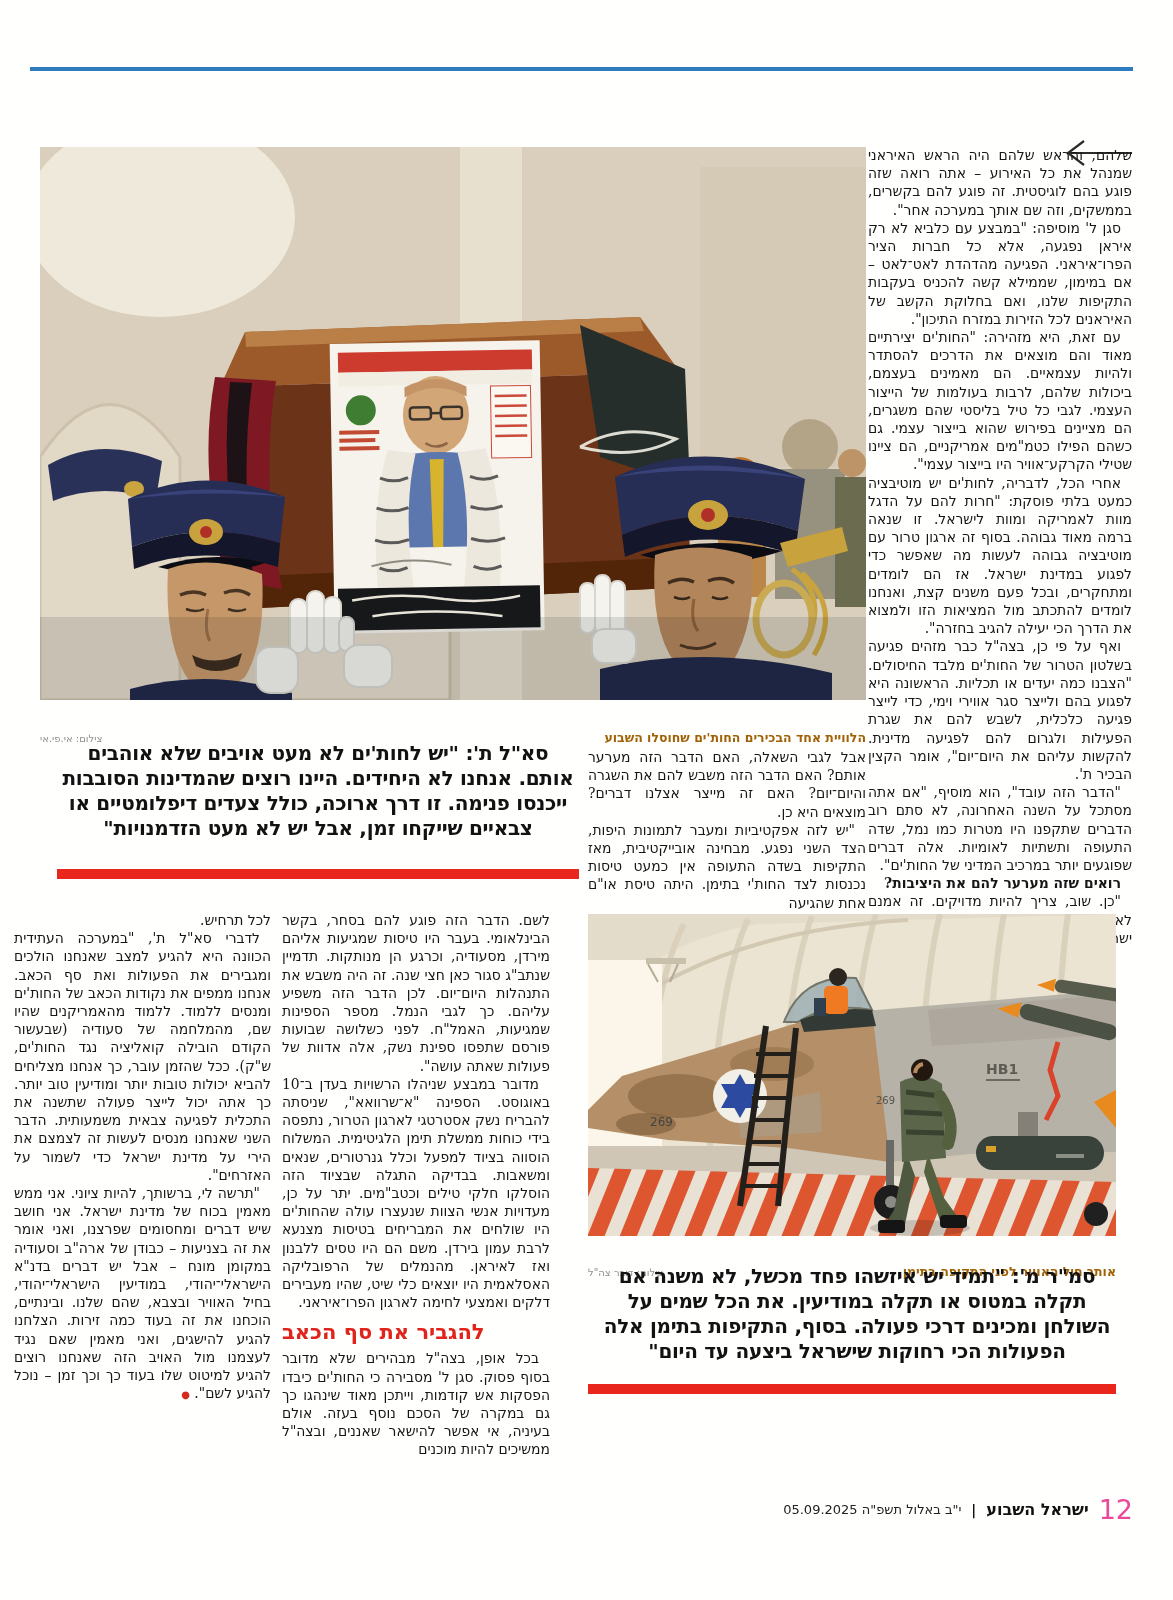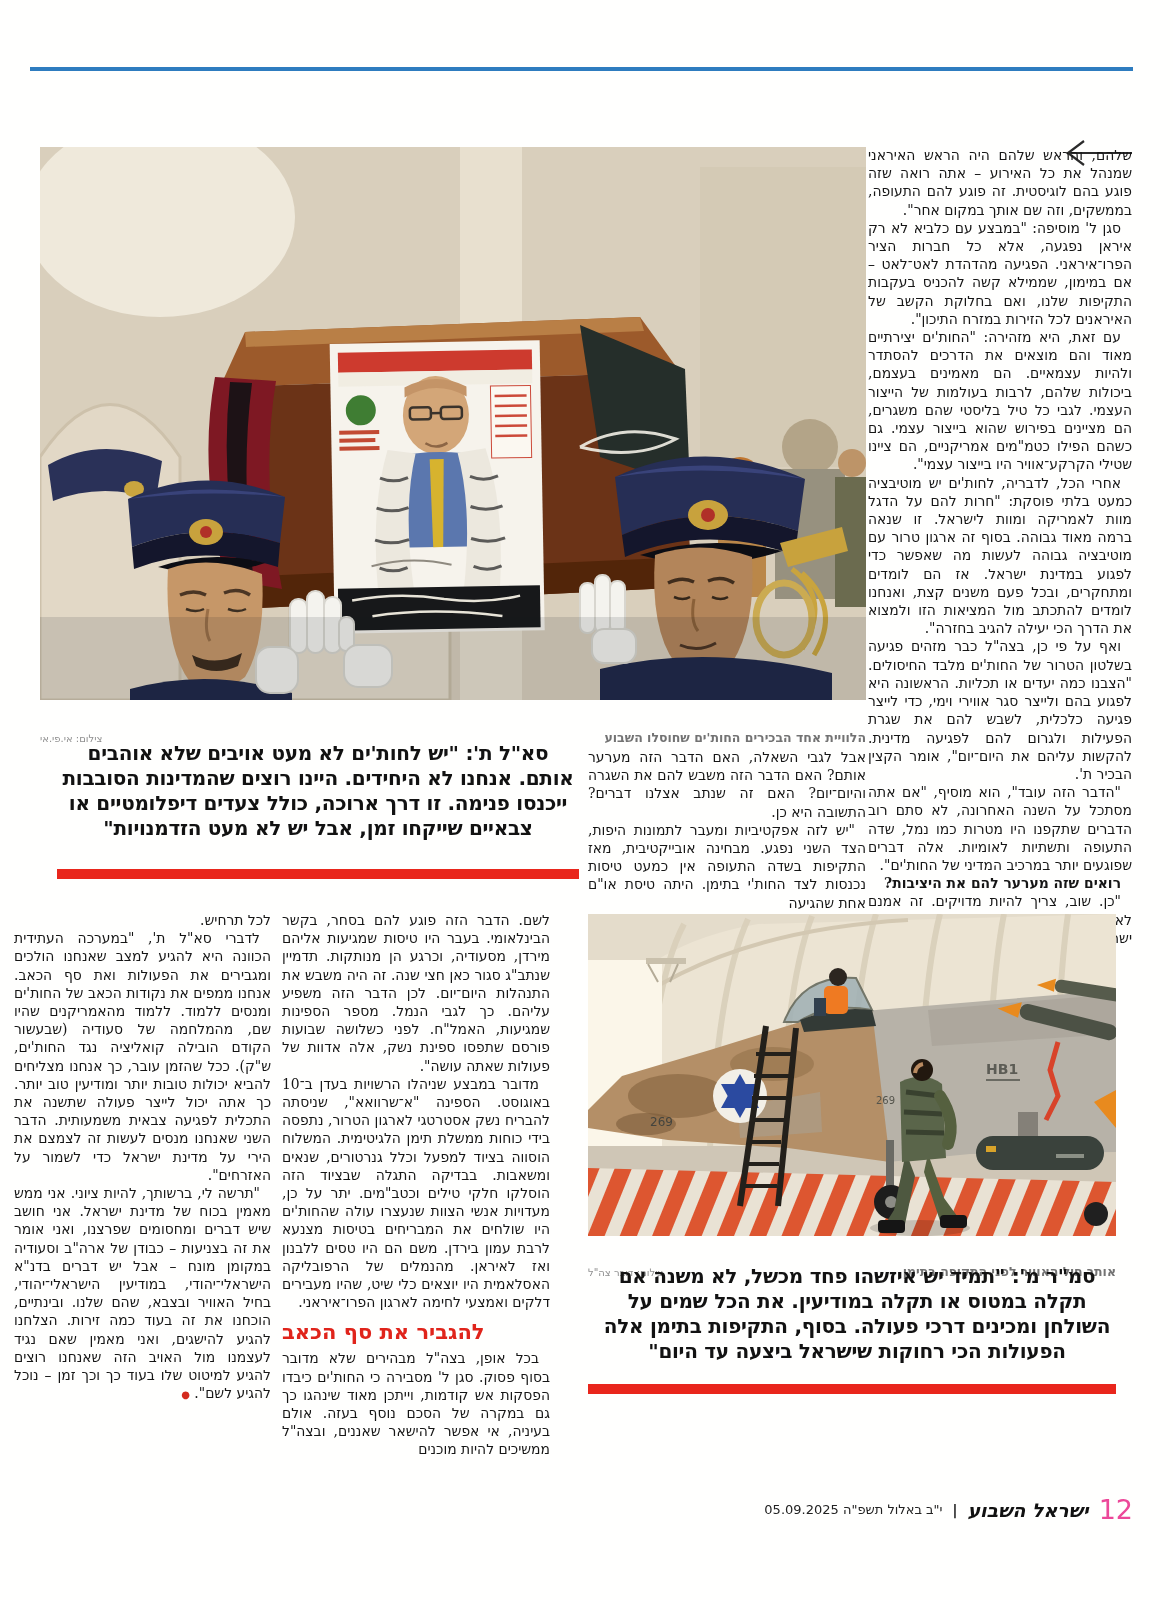--- a/index.html
+++ b/index.html
@@ -15,25 +15,25 @@
            margin:9px 0 5px;text-align:left;text-indent:0;}
   .pullquote{position:absolute;direction:rtl;text-align:center;font-family:"DejaVu Sans",sans-serif;
              font-weight:bold;color:#121212;font-size:20px;line-height:25px;letter-spacing:-0.3px;}
   .pq-label{font-weight:bold;}
   .redbar{position:absolute;background:#e9261c;height:10px;}
   .figure{position:absolute;background:#ddd;}
   .figure svg{display:block;width:100%;height:100%;}
   .caption-row{position:absolute;display:flex;direction:ltr;justify-content:space-between;align-items:baseline;
                font-family:"DejaVu Sans",sans-serif;}
   .cap-credit{color:#8f8f8f;font-size:10px;direction:rtl;margin-top:27px;}
-  .cap-title{color:#737373;font-size:12.5px;font-weight:bold;direction:rtl;}
+  .cap-title{color:#a16207;font-size:12.5px;font-weight:bold;direction:rtl;}
   .footer{position:absolute;top:1496px;right:40px;direction:rtl;display:flex;align-items:center;gap:10px;
           font-family:"DejaVu Sans",sans-serif;}
   .pagenum{color:#ec4899;font-size:27px;font-weight:normal;line-height:1;}
-  .pubname{font-weight:bold;font-size:19px;color:#111;font-style:italic;}
+  .pubname{font-weight:bold;font-size:16px;color:#111;}
   .pubsep{font-weight:bold;font-size:13.5px;color:#111;}
   .pubdate{font-size:13px;color:#222;}
   .end-dot{color:#d42b1e;font-size:10px;}
 </style>
 </head>
 <body>
 
 <div class="page">
 
   <div class="top-rule"></div>
@@ -139,38 +139,38 @@
       <rect x="0" y="470" width="826" height="83" fill="#111722" opacity="0.12"></rect>
     </svg>
   </figure>
 
   <div class="caption-row" style="left:40px;top:706px;width:826px;">
     <span class="cap-credit">צילום: אי.פי.אי</span>
     <span class="cap-title">הלוויית אחד הבכירים החות'ים שחוסלו השבוע</span>
   </div>
 
   <section class="body-col" style="left:868px;top:146px;width:264px;height:756px;">
-    <p>שלהם, והראש שלהם היה הראש האיראני שמנהל את כל האירוע – אתה רואה שזה פוגע בהם לוגיסטית. זה פוגע להם התעופה, בממשקים, וזה שם אותך במקום אחר".</p>
+    <p>שלהם, והראש שלהם היה הראש האיראני שמנהל את כל האירוע – אתה רואה שזה פוגע בהם לוגיסטית. זה פוגע להם בקשרים, בממשקים, וזה שם אותך במערכה אחר".</p>
     <p class="ind">סגן ל' מוסיפה: "במבצע עם כלביא לא רק איראן נפגעה, אלא כל חברות הציר הפרו־איראני. הפגיעה מהדהדת לאט־לאט – אם במימון, שממילא קשה להכניס בעקבות התקיפות שלנו, ואם בחלוקת הקשב של האיראנים לכל הזירות במזרח התיכון".</p>
     <p class="ind">עם זאת, היא מזהירה: "החות'ים יצירתיים מאוד והם מוצאים את הדרכים להסתדר ולהיות עצמאיים. הם מאמינים בעצמם, ביכולות שלהם, לרבות בעולמות של הייצור העצמי. לגבי כל טיל בליסטי שהם משגרים, הם מציינים בפירוש שהוא בייצור עצמי. גם כשהם הפילו כטמ"מים אמריקניים, הם ציינו שטילי הקרקע־אוויר היו בייצור עצמי".</p>
     <p class="ind">אחרי הכל, לדבריה, לחות'ים יש מוטיבציה כמעט בלתי פוסקת: "חרות להם על הדגל מוות לאמריקה ומוות לישראל. זו שנאה ברמה מאוד גבוהה. בסוף זה ארגון טרור עם מוטיבציה גבוהה לעשות מה שאפשר כדי לפגוע במדינת ישראל. אז הם לומדים ומתחקרים, ובכל פעם משנים קצת, ואנחנו לומדים להתכתב מול המציאות הזו ולמצוא את הדרך הכי יעילה להגיב בחזרה".</p>
     <p class="ind">ואף על פי כן, בצה"ל כבר מזהים פגיעה בשלטון הטרור של החות'ים מלבד החיסולים. "הצבנו כמה יעדים או תכליות. הראשונה היא לפגוע בהם ולייצר סגר אווירי וימי, כדי לייצר פגיעה כלכלית, לשבש להם את שגרת הפעילות ולגרום להם לפגיעה מדינית. להקשות עליהם את היום־יום", אומר הקצין הבכיר ת'.</p>
     <p class="ind">"הדבר הזה עובד", הוא מוסיף, "אם אתה מסתכל על השנה האחרונה, לא סתם רוב הדברים שתקפנו היו מטרות כמו נמל, שדה התעופה ותשתיות לאומיות. אלה דברים שפוגעים יותר במרכיב המדיני של החות'ים".</p>
     <p class="ind bq">רואים שזה מערער להם את היציבות?</p>
     <p class="ind">"כן. שוב, צריך להיות מדויקים. זה אמנם לא יגרום להם להפסיק לשגר לעבר מדינת ישראל,</p>
   </section>
 
   <div class="pullquote" style="left:57px;top:741px;width:522px;">
     <span class="pq-label">סא"ל ת':</span>
     <span>"יש לחות'ים לא מעט אויבים שלא אוהבים אותם. אנחנו לא היחידים. היינו רוצים שהמדינות הסובבות ייכנסו פנימה. זו דרך ארוכה, כולל צעדים דיפלומטיים או צבאיים שייקחו זמן, אבל יש לא מעט הזדמנויות"</span>
   </div>
   <div class="redbar" style="left:57px;top:869px;width:522px;"></div>
 
   <section class="body-col" style="left:588px;top:748px;width:278px;height:158px;">
-    <p>אבל לגבי השאלה, האם הדבר הזה מערער אותם? האם הדבר הזה משבש להם את השגרה והיום־יום? האם זה שנתב אצלנו דברים? התשובה היא כן.</p>
+    <p>אבל לגבי השאלה, האם הדבר הזה מערער אותם? האם הדבר הזה משבש להם את השגרה והיום־יום? האם זה מייצר אצלנו דברים? מוצאים היא כן.</p>
     <p class="ind">"יש לזה אפקטיביות ומעבר לתמונות היפות, הצד השני נפגע. מבחינה אובייקטיבית, מאז התקיפות בשדה התעופה אין כמעט טיסות נכנסות לצד החות'י בתימן. היתה טיסת או"ם אחת שהגיעה</p>
   </section>
 
   <section class="body-col" style="left:14px;top:911px;width:257px;height:512px;">
     <p>לכל תרחיש.</p>
     <p class="ind">לדברי סא"ל ת', "במערכה העתידית הכוונה היא להגיע למצב שאנחנו הולכים ומגבירים את הפעולות ואת סף הכאב. אנחנו ממפים את נקודות הכאב של החות'ים ומנסים ללמוד. ללמוד מהאמריקנים שהיו שם, מהמלחמה של סעודיה (שבעשור הקודם הובילה קואליציה נגד החות'ים, ש"ק). ככל שהזמן עובר, כך אנחנו מצליחים להביא יכולות טובות יותר ומודיעין טוב יותר. כך אתה יכול לייצר פעולה שתשנה את התכלית לפגיעה צבאית משמעותית. הדבר השני שאנחנו מנסים לעשות זה לצמצם את הירי על מדינת ישראל כדי לשמור על האזרחים".</p>
     <p class="ind"><span>"תרשה לי, ברשותך, להיות ציוני. אני ממש מאמין בכוח של מדינת ישראל. אני חושב שיש דברים ומחסומים שפרצנו, ואני אומר את זה בצניעות – כבודן של ארה"ב וסעודיה במקומן מונח – אבל יש דברים בדנ"א הישראלי־יהודי, במודיעין הישראלי־יהודי, בחיל האוויר ובצבא, שהם שלנו. ובינתיים, הוכחנו את זה בעוד כמה זירות. הצלחנו להגיע להישגים, ואני מאמין שאם נגיד לעצמנו מול האויב הזה שאנחנו רוצים להגיע למיטוט שלו בעוד כך וכך זמן – נוכל להגיע לשם".</span> <span class="end-dot">●</span></p>
   </section>
 
   <section class="body-col" style="left:282px;top:911px;width:268px;height:512px;">

